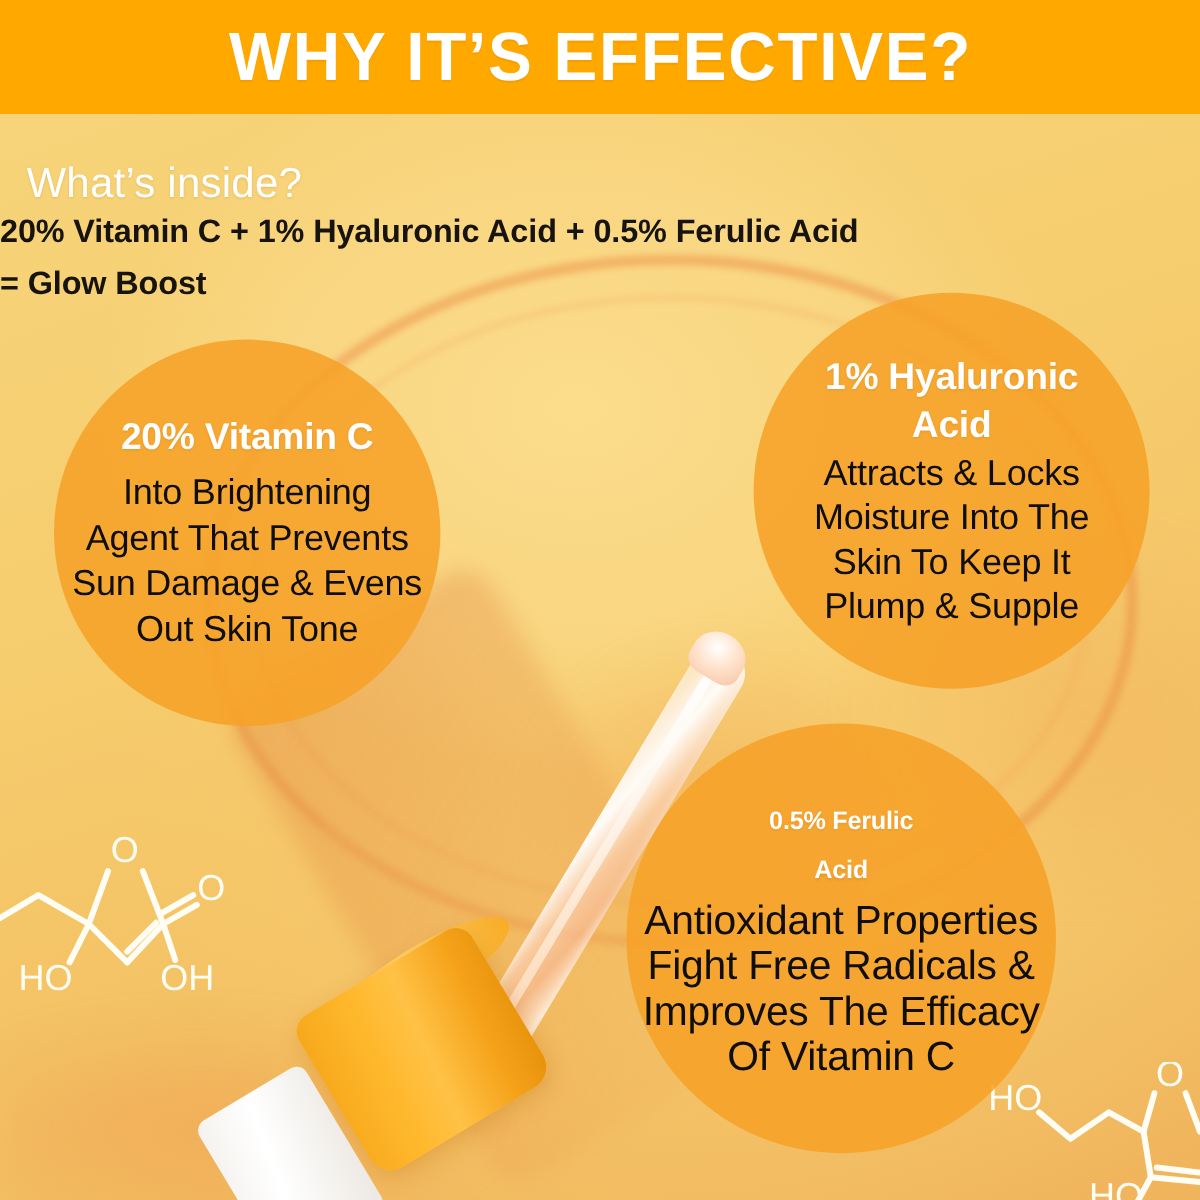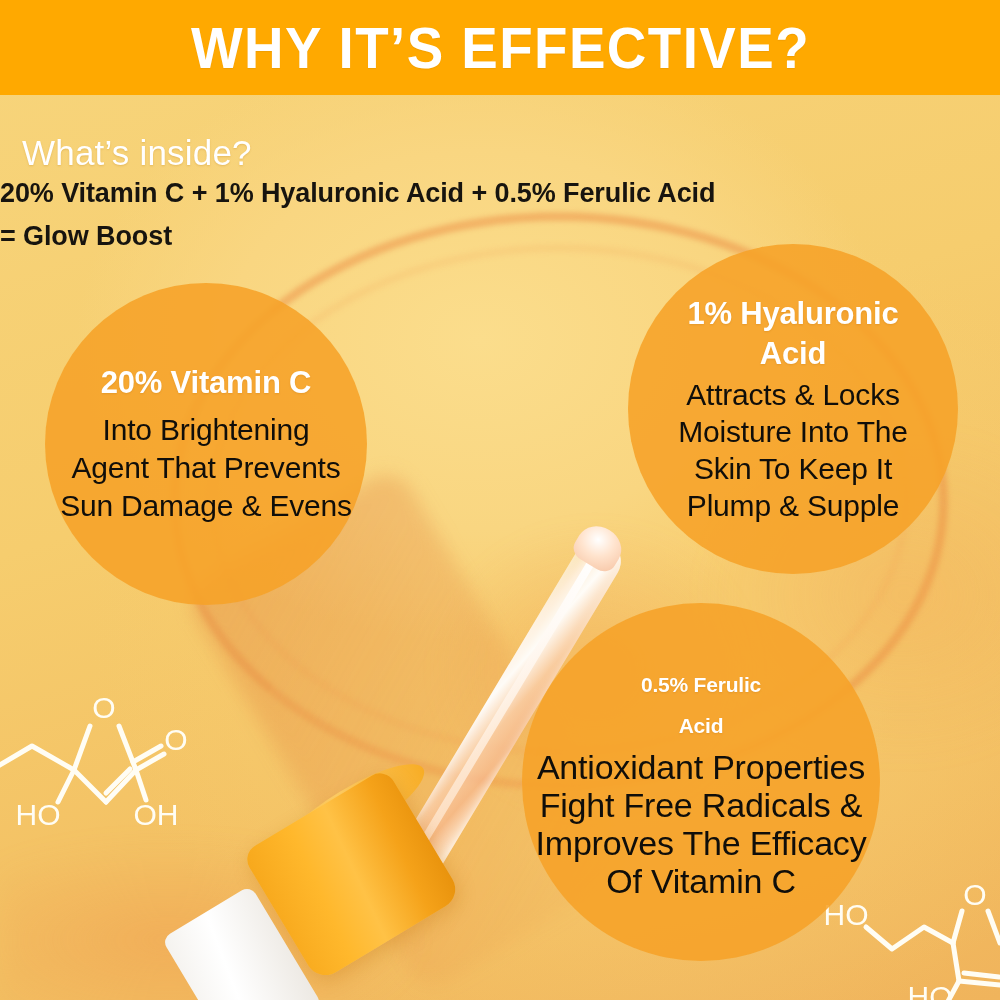--- a/index.html
+++ b/index.html
@@ -379,20 +379,21 @@
   </div>
 
   <div class="circle circle-vitc">
     <div class="circle-title">
       <span class="body-line">20% Vitamin C</span>
     </div>
     <div class="circle-body">
       <span class="body-line">Into Brightening</span>
       <span class="body-line">Agent That Prevents</span>
       <span class="body-line">Sun Damage &amp; Evens</span>
+      <span class="body-line">Out Skin Tone</span>
     </div>
   </div>
 
   <div class="circle circle-ha">
     <div class="circle-title">
       <span class="body-line">1% Hyaluronic</span>
       <span class="body-line">Acid</span>
     </div>
     <div class="circle-body">
       <span class="body-line">Attracts &amp; Locks</span>

